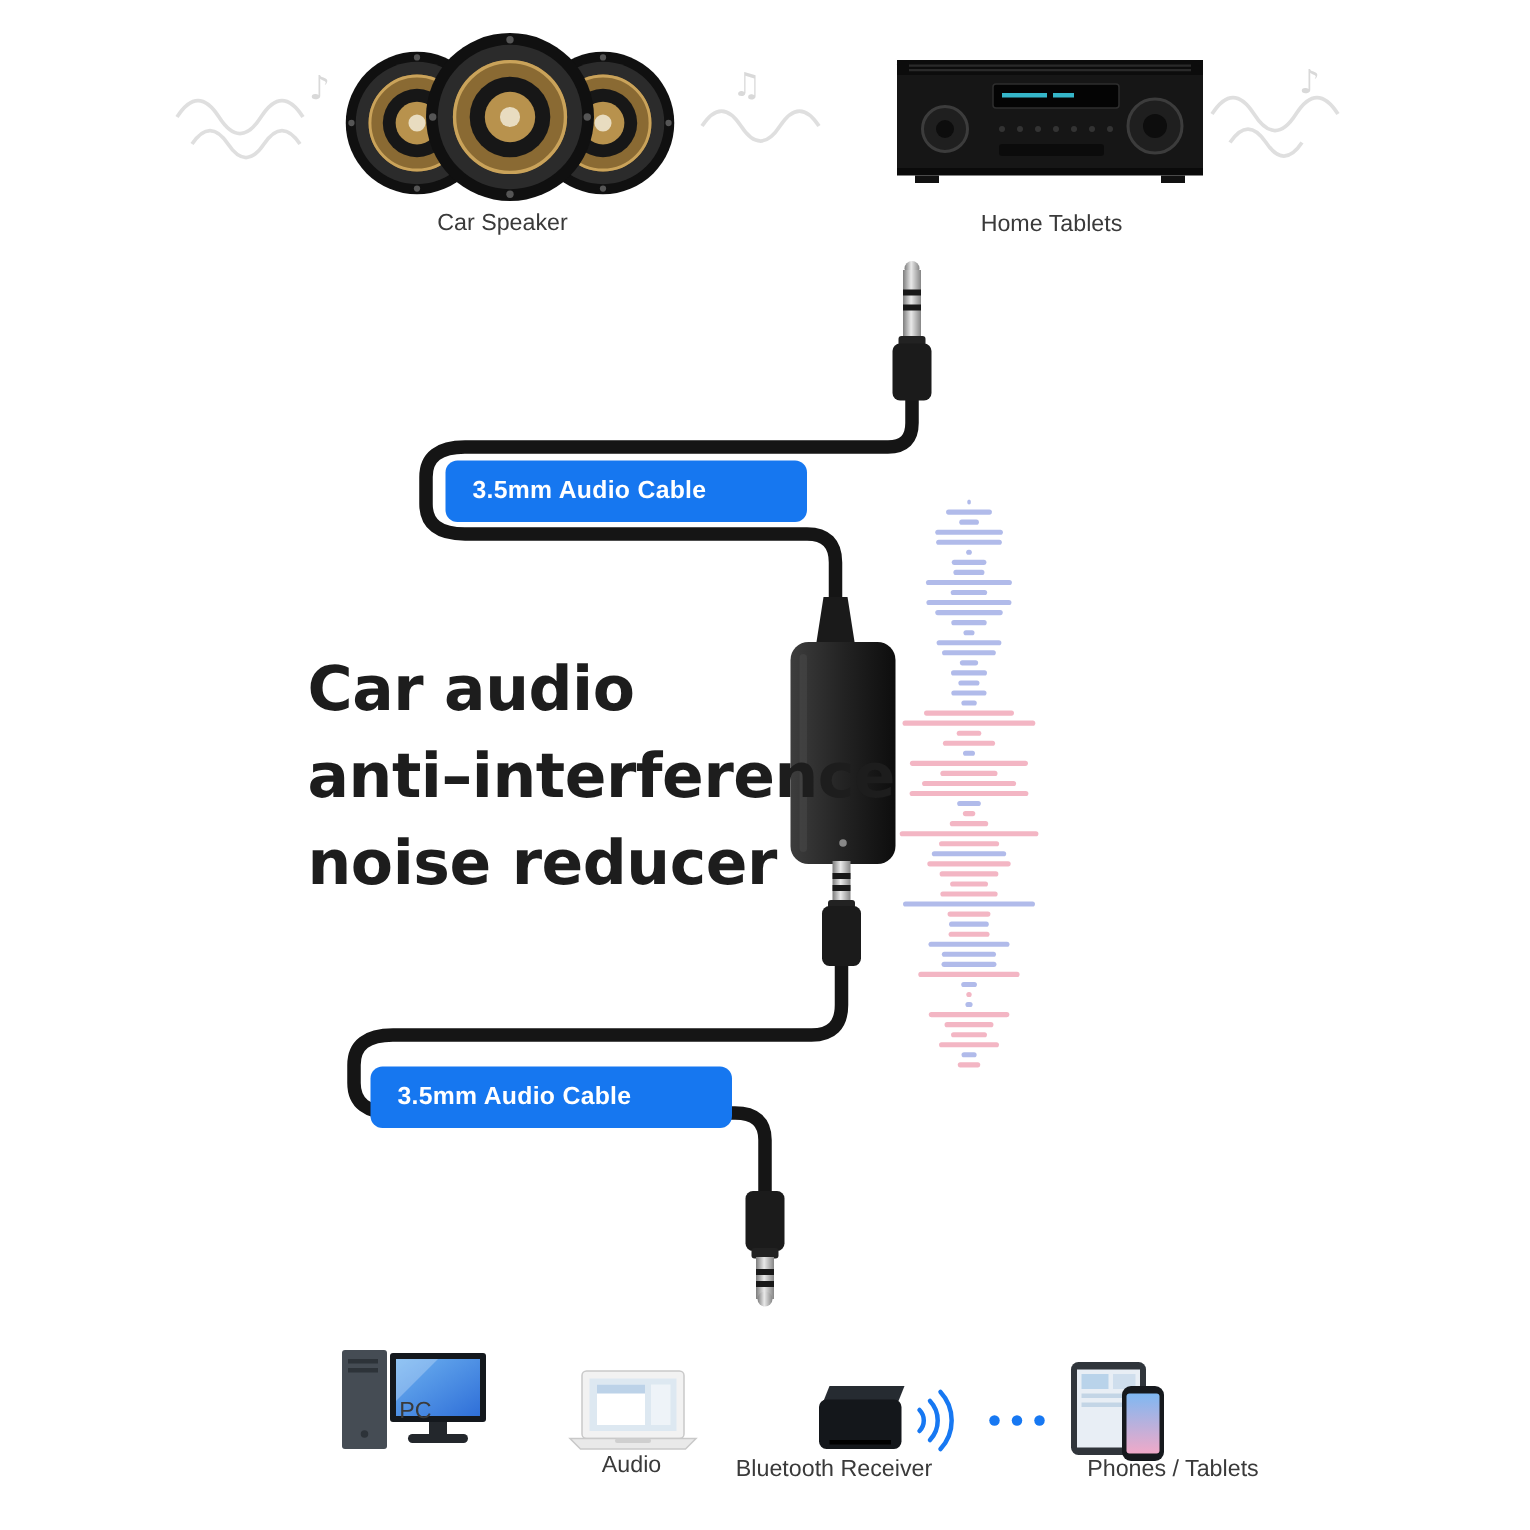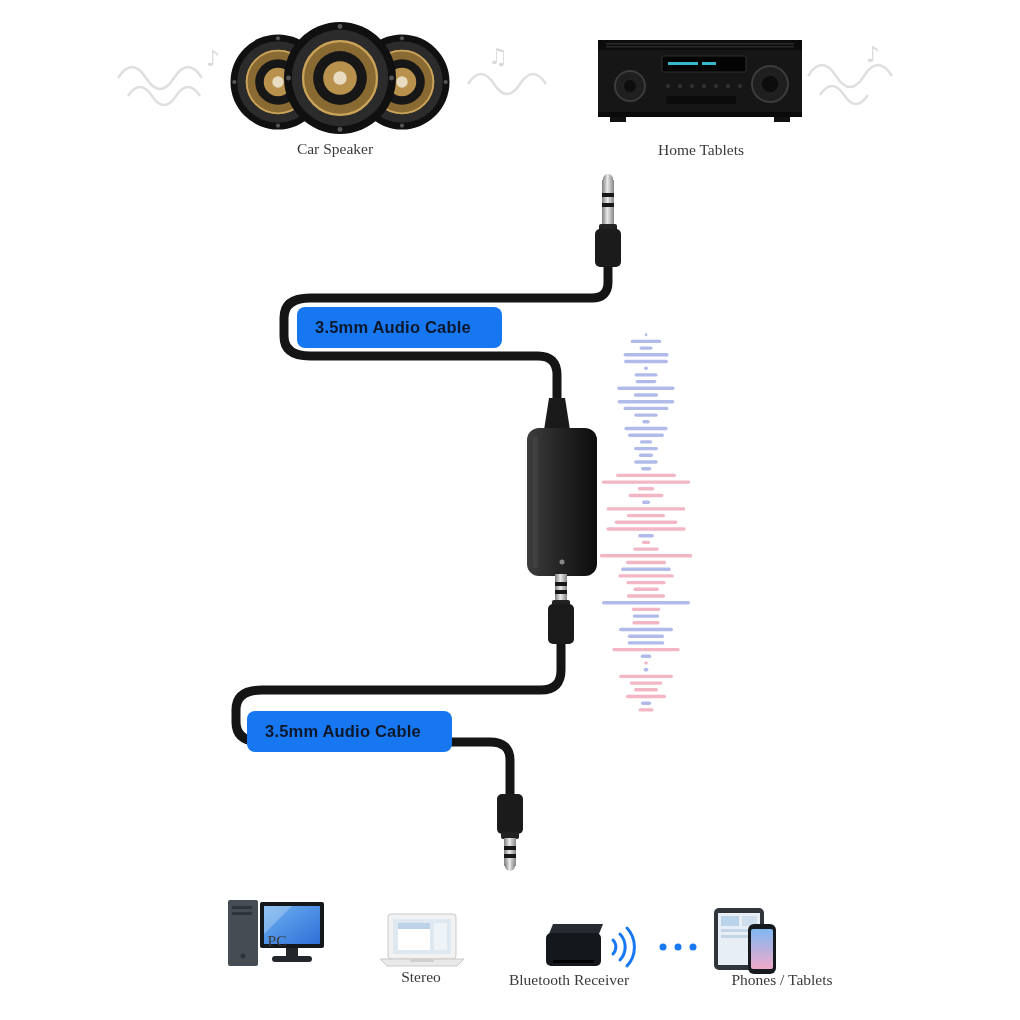--- a/index.html
+++ b/index.html
@@ -17,30 +17,29 @@
     width: 1020px; height: 1020px;
     z-index: 1;
   }
   .dev-label {
     position: absolute;
     transform: translateX(-50%);
     font-size: 15.5px;
     color: var(--label-color, #3a3a3a);
     white-space: nowrap;
     z-index: 4;
-    font-family: Liberation Serif, serif;
   }
   .cable-tag {
     position: absolute;
-    width: 205px;
+    width: 241px;
     height: 41px;
     box-sizing: border-box;
     background: var(--accent, #1677F0);
     border-radius: 8px;
-    color: #0f172a;
+    color: #ffffff;
     font-weight: bold;
     font-size: 16.5px;
     line-height: 41px;
     padding-left: 18px;
     letter-spacing: 0.2px;
     z-index: 3;
     white-space: nowrap;
   }
   .title {
     position: absolute;
@@ -289,19 +288,24 @@
       <rect x="751" y="929" width="22" height="40" rx="2" fill="url(#phoneG)"></rect>
     </g>
   </svg>
 
   <div class="dev-label" style="left:335px; top:140px">Car Speaker</div>
   <div class="dev-label" style="left:701px; top:141px">Home Tablets</div>
 
   <div class="cable-tag" style="left:297px; top:307px">3.5mm Audio Cable</div>
   <div class="cable-tag" style="left:247px; top:711px">3.5mm Audio Cable</div>
 
+  <div class="title">
+    <div>Car audio</div>
+    <div>anti–interference</div>
+    <div>noise reducer</div>
+  </div>
 
   <div class="dev-label" style="left:277px; top:932px">PC</div>
-  <div class="dev-label" style="left:421px; top:968px">Stereo</div>
-  <div class="dev-label" style="left:569px; top:971px">Bluetooth Receiver</div>
+  <div class="dev-label" style="left:421px; top:968px">Audio</div>
+  <div class="dev-label" style="left:556px; top:971px">Bluetooth Receiver</div>
   <div class="dev-label" style="left:782px; top:971px">Phones / Tablets</div>
 
 </div>
 
 </body></html>

